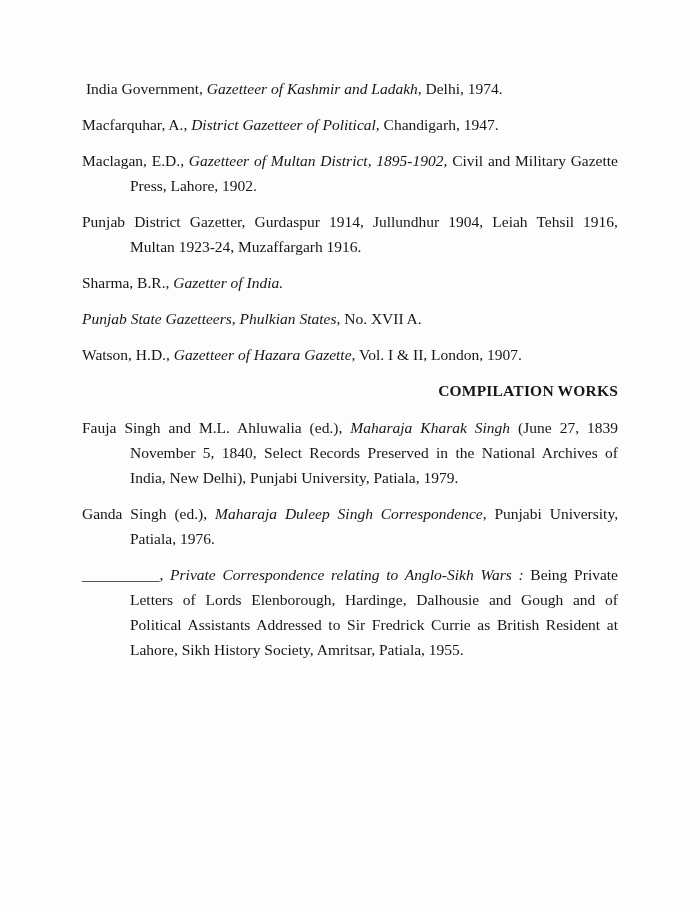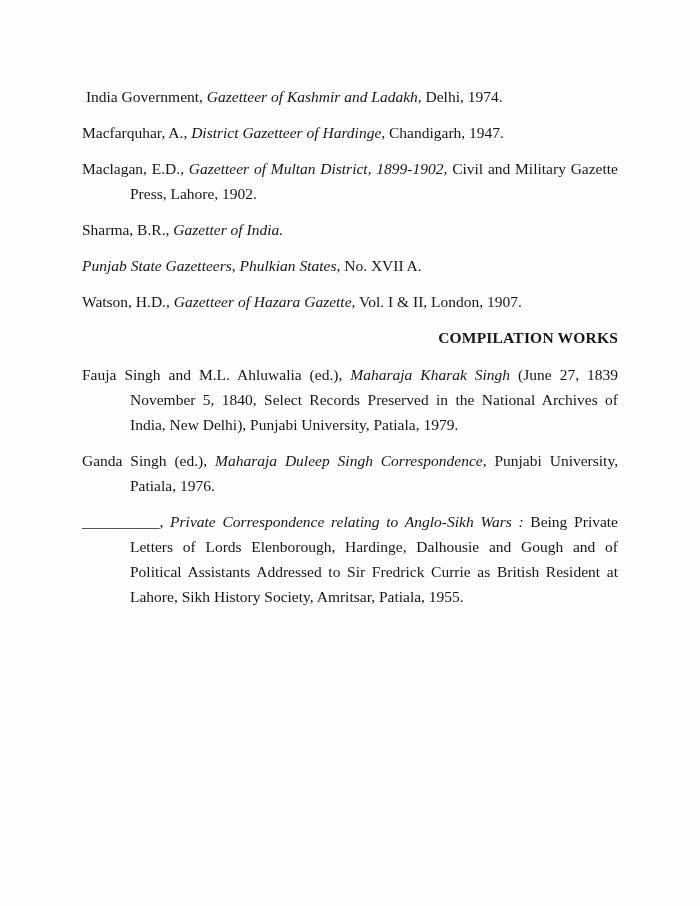--- a/index.html
+++ b/index.html
@@ -15,21 +15,21 @@
     overflow: hidden;
     position: relative;
   }
   .page {
     position: absolute;
     top: 76px;
     left: 82px;
     width: 536px;
   }
   p.entry {
-    margin: 8px 0 11px 0;
+    margin: 0 0 11px 0;
     font-size: 15.5px;
     line-height: 25px;
     text-align: justify;
     padding-left: 48px;
     text-indent: -48px;
   }
   h2.heading {
     margin: 2px 0 12px 0;
     font-size: 15.5px;
     line-height: 25px;
@@ -40,22 +40,23 @@
   .it {
     font-style: italic;
   }
 </style>
 </head>
 <body>
 
 <main class="page">
   <section id="bib">
       <p class="entry"><span class="">&nbsp;India Government, </span><span class="it">Gazetteer of Kashmir and Ladakh</span><span class="">, Delhi, 1974.</span></p>
-      <p class="entry"><span class="">Macfarquhar, A., </span><span class="it">District Gazetteer of Hardinge,</span><span class=""> Chandigarh, 1947.</span></p>
-      <p class="entry"><span class="">Maclagan, E.D., </span><span class="it">Gazetteer of Multan District, 1899-1902,</span><span class=""> Civil and Military Gazette Press, Lahore, 1902.</span></p>
+      <p class="entry"><span class="">Macfarquhar, A., </span><span class="it">District Gazetteer of Political,</span><span class=""> Chandigarh, 1947.</span></p>
+      <p class="entry"><span class="">Maclagan, E.D., </span><span class="it">Gazetteer of Multan District, 1895-1902,</span><span class=""> Civil and Military Gazette Press, Lahore, 1902.</span></p>
+      <p class="entry"><span class="">Punjab District Gazetter, Gurdaspur 1914, Jullundhur 1904, Leiah Tehsil 1916, Multan 1923-24, Muzaffargarh 1916.</span></p>
       <p class="entry"><span class="">Sharma, B.R., </span><span class="it">Gazetter of India.</span></p>
       <p class="entry"><span class="it">Punjab State Gazetteers</span><span class="">, </span><span class="it">Phulkian States</span><span class="">, No. XVII A.</span></p>
       <p class="entry"><span class="">Watson, H.D., </span><span class="it">Gazetteer of Hazara Gazette,</span><span class=""> Vol. I &amp; II, London, 1907.</span></p>
       <h2 class="heading">COMPILATION WORKS</h2>
       <p class="entry"><span class="">Fauja Singh and M.L. Ahluwalia (ed.), </span><span class="it">Maharaja Kharak Singh</span><span class=""> (June 27, 1839 November 5, 1840, Select Records Preserved in the National Archives of India, New Delhi), Punjabi University, Patiala, 1979.</span></p>
       <p class="entry"><span class="">Ganda Singh (ed.), </span><span class="it">Maharaja Duleep Singh Correspondence</span><span class="">, Punjabi University, Patiala, 1976.</span></p>
       <p class="entry"><span class="">__________, </span><span class="it">Private Correspondence relating to Anglo-Sikh Wars : </span><span class="">Being Private Letters of Lords Elenborough, Hardinge, Dalhousie and Gough and of Political Assistants Addressed to Sir Fredrick Currie as British Resident at Lahore, Sikh History Society, Amritsar, Patiala, 1955.</span></p>
     </section>
 </main>
 

